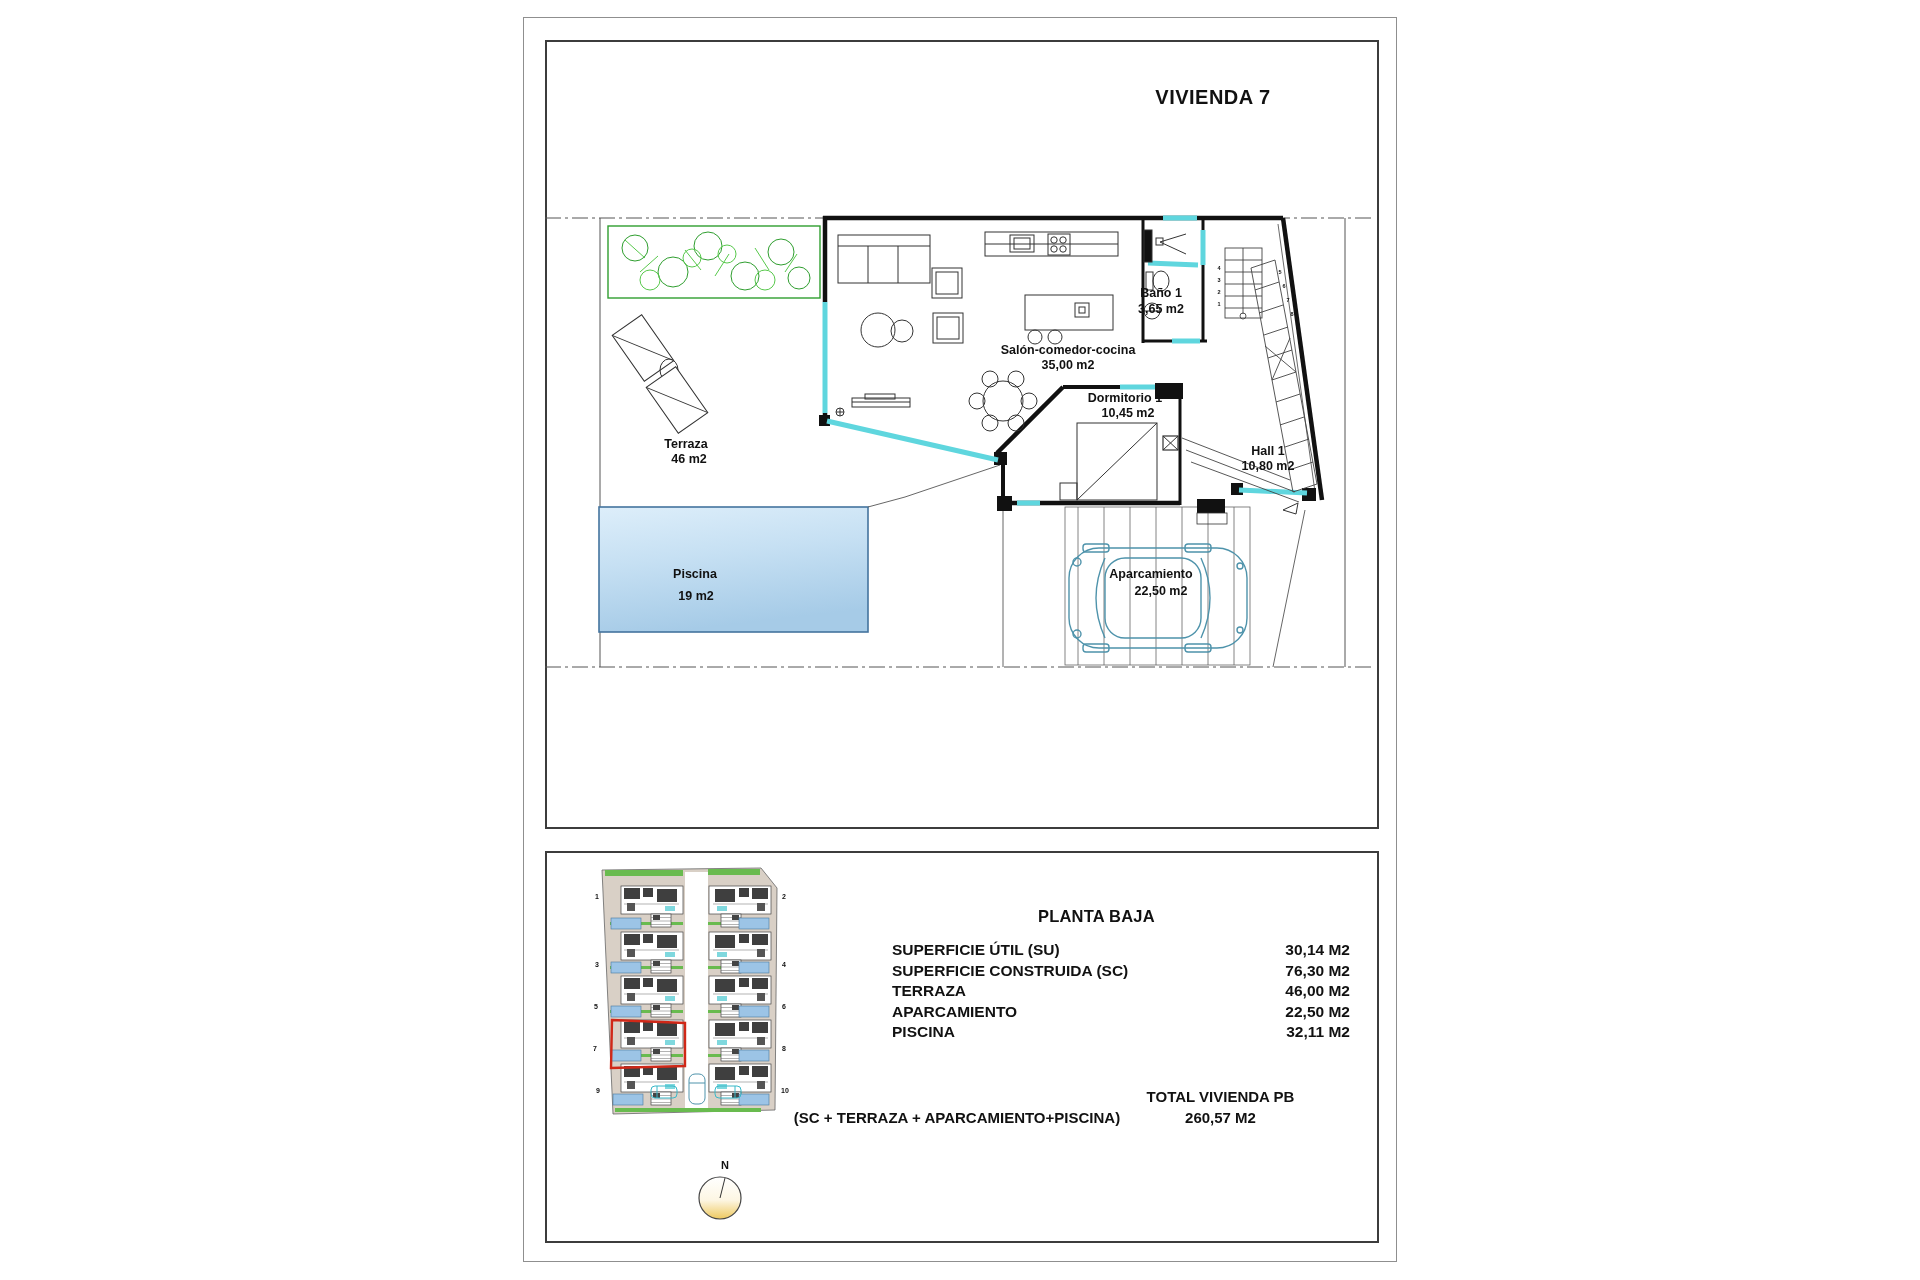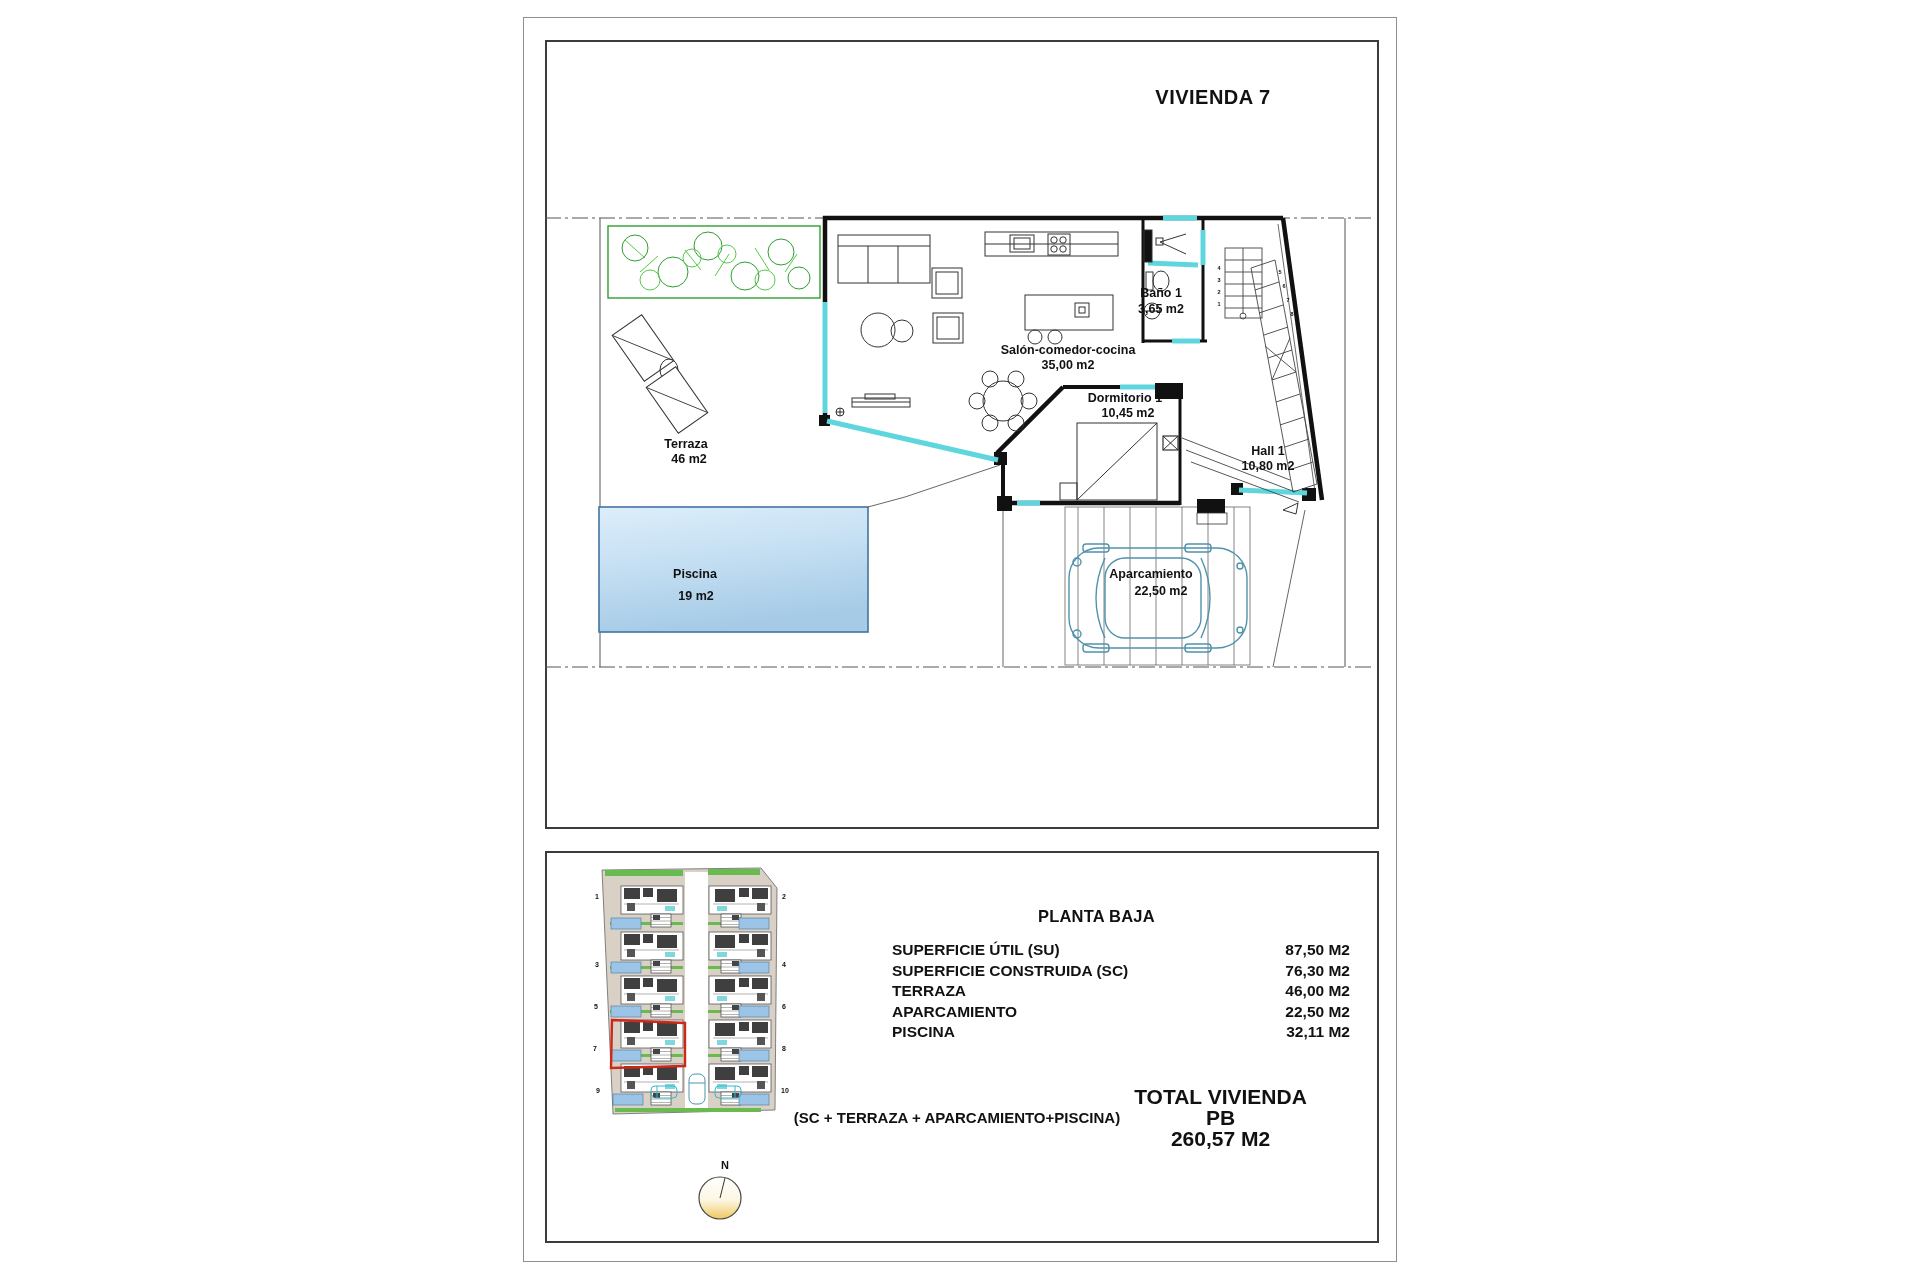--- a/index.html
+++ b/index.html
@@ -14,21 +14,21 @@
   .room-label{font-size:12.5px;text-anchor:middle;}
   .tiny-num{font-size:5.5px;text-anchor:middle;font-weight:bold;}
   .map-num{font-size:7px;font-weight:bold;}
   .title-text{font-size:20px;text-anchor:middle;letter-spacing:0.5px;}
   .compass-n{font-size:11px;text-anchor:middle;}
   .summary{position:absolute;font-weight:bold;}
   .planta-header{left:1038px;top:907px;width:300px;font-size:16.5px;letter-spacing:0.2px;}
   .sum-rows{left:881px;top:940px;width:458px;font-size:15.5px;margin-left:11px;}
   .sum-row{display:flex;justify-content:space-between;line-height:20.6px;}
   .formula{left:776px;top:1109px;width:362px;text-align:center;font-size:15px;}
-  .total-block{left:1128px;top:1086px;width:185px;text-align:center;font-size:21px;line-height:21px;}
+  .total-block{left:1128px;top:1086px;width:185px;text-align:center;font-size:15px;line-height:21px;}
 </style>
 </head>
 <body>
 
 <div class="page">
   <div class="outer-border"></div>
   <div class="panel panel-plan"></div>
   <div class="panel panel-info"></div>
 
   <svg style="left:545px;top:40px" width="830" height="785" viewBox="0 0 830 785">
@@ -377,21 +377,21 @@
     <text class="compass-n" x="37" y="13">N</text>
     <circle cx="32" cy="42" r="21" fill="url(#gradY)" stroke="#444" stroke-width="1.2"></circle>
     <line x1="32" y1="42" x2="37" y2="22" stroke="#333" stroke-width="1"></line>
   </svg>
 
   <div class="summary planta-header">PLANTA BAJA</div>
 
   <div class="summary sum-rows">
     <div class="sum-row">
       <span>SUPERFICIE ÚTIL (SU)</span>
-      <span>87,50 M2</span>
+      <span>30,14 M2</span>
     </div>
     <div class="sum-row">
       <span>SUPERFICIE CONSTRUIDA (SC)</span>
       <span>76,30 M2</span>
     </div>
     <div class="sum-row">
       <span>TERRAZA</span>
       <span>46,00 M2</span>
     </div>
     <div class="sum-row">

